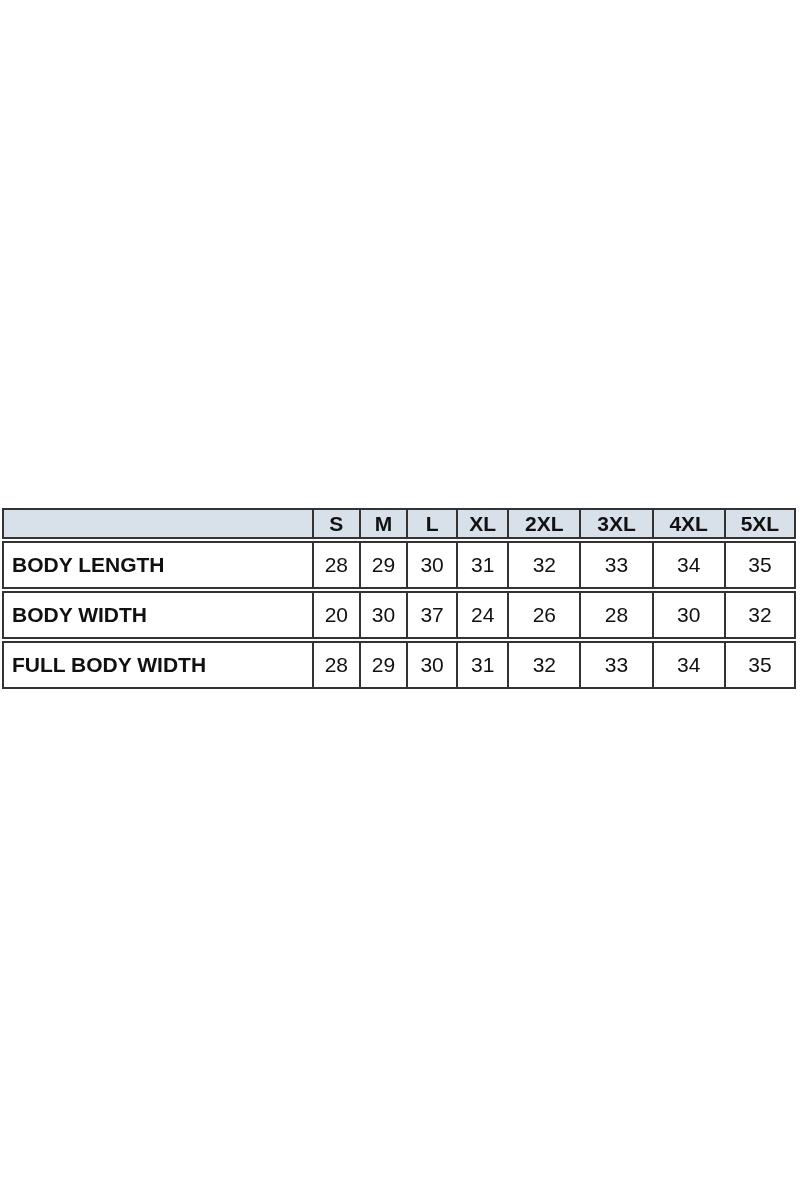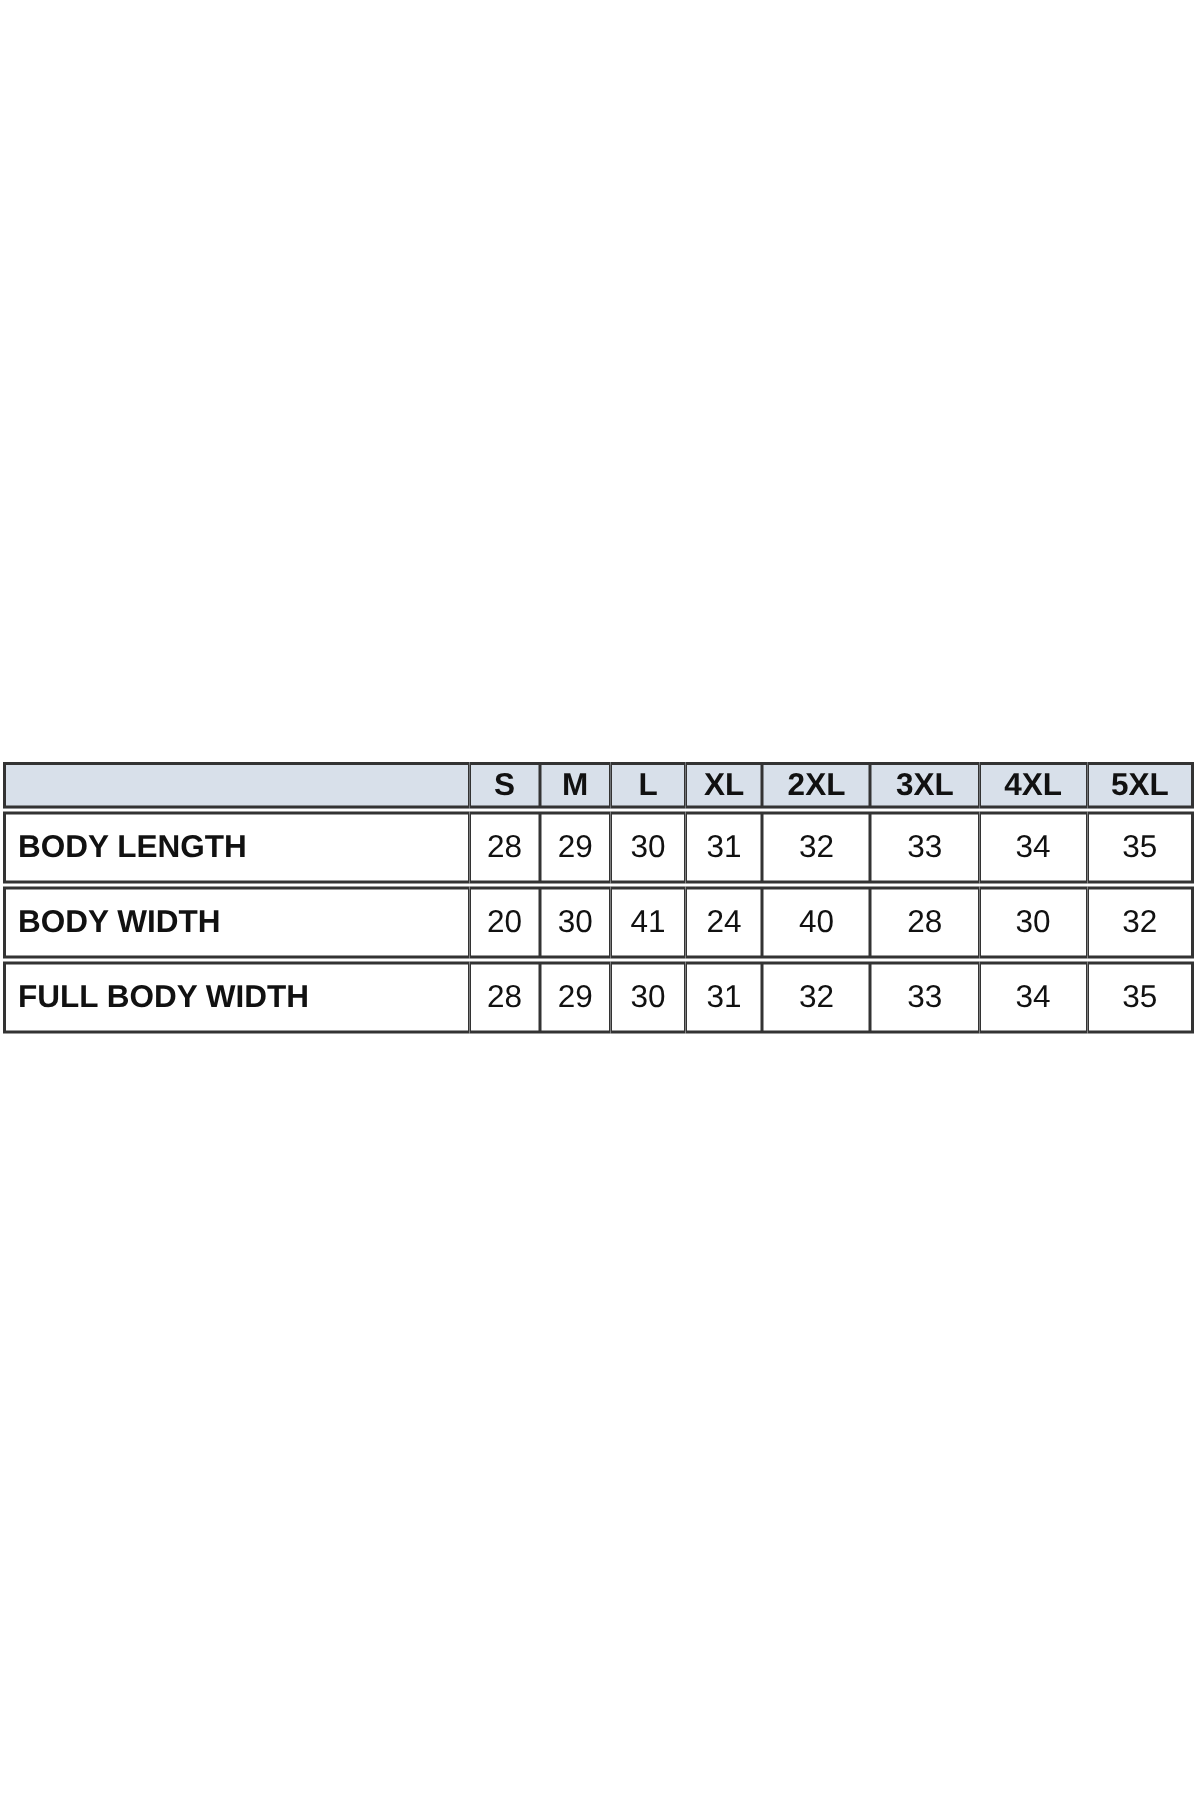--- a/index.html
+++ b/index.html
@@ -99,23 +99,23 @@
       <td class="value-cell">31</td>
       <td class="value-cell">32</td>
       <td class="value-cell">33</td>
       <td class="value-cell">34</td>
       <td class="value-cell">35</td>
     </tr>
     <tr class="data-row">
       <th class="row-label">BODY WIDTH</th>
       <td class="value-cell">20</td>
       <td class="value-cell">30</td>
-      <td class="value-cell">41</td>
+      <td class="value-cell">37</td>
       <td class="value-cell">24</td>
-      <td class="value-cell">40</td>
+      <td class="value-cell">26</td>
       <td class="value-cell">28</td>
       <td class="value-cell">30</td>
       <td class="value-cell">32</td>
     </tr>
     <tr class="data-row">
       <th class="row-label">FULL BODY WIDTH</th>
       <td class="value-cell">28</td>
       <td class="value-cell">29</td>
       <td class="value-cell">30</td>
       <td class="value-cell">31</td>

